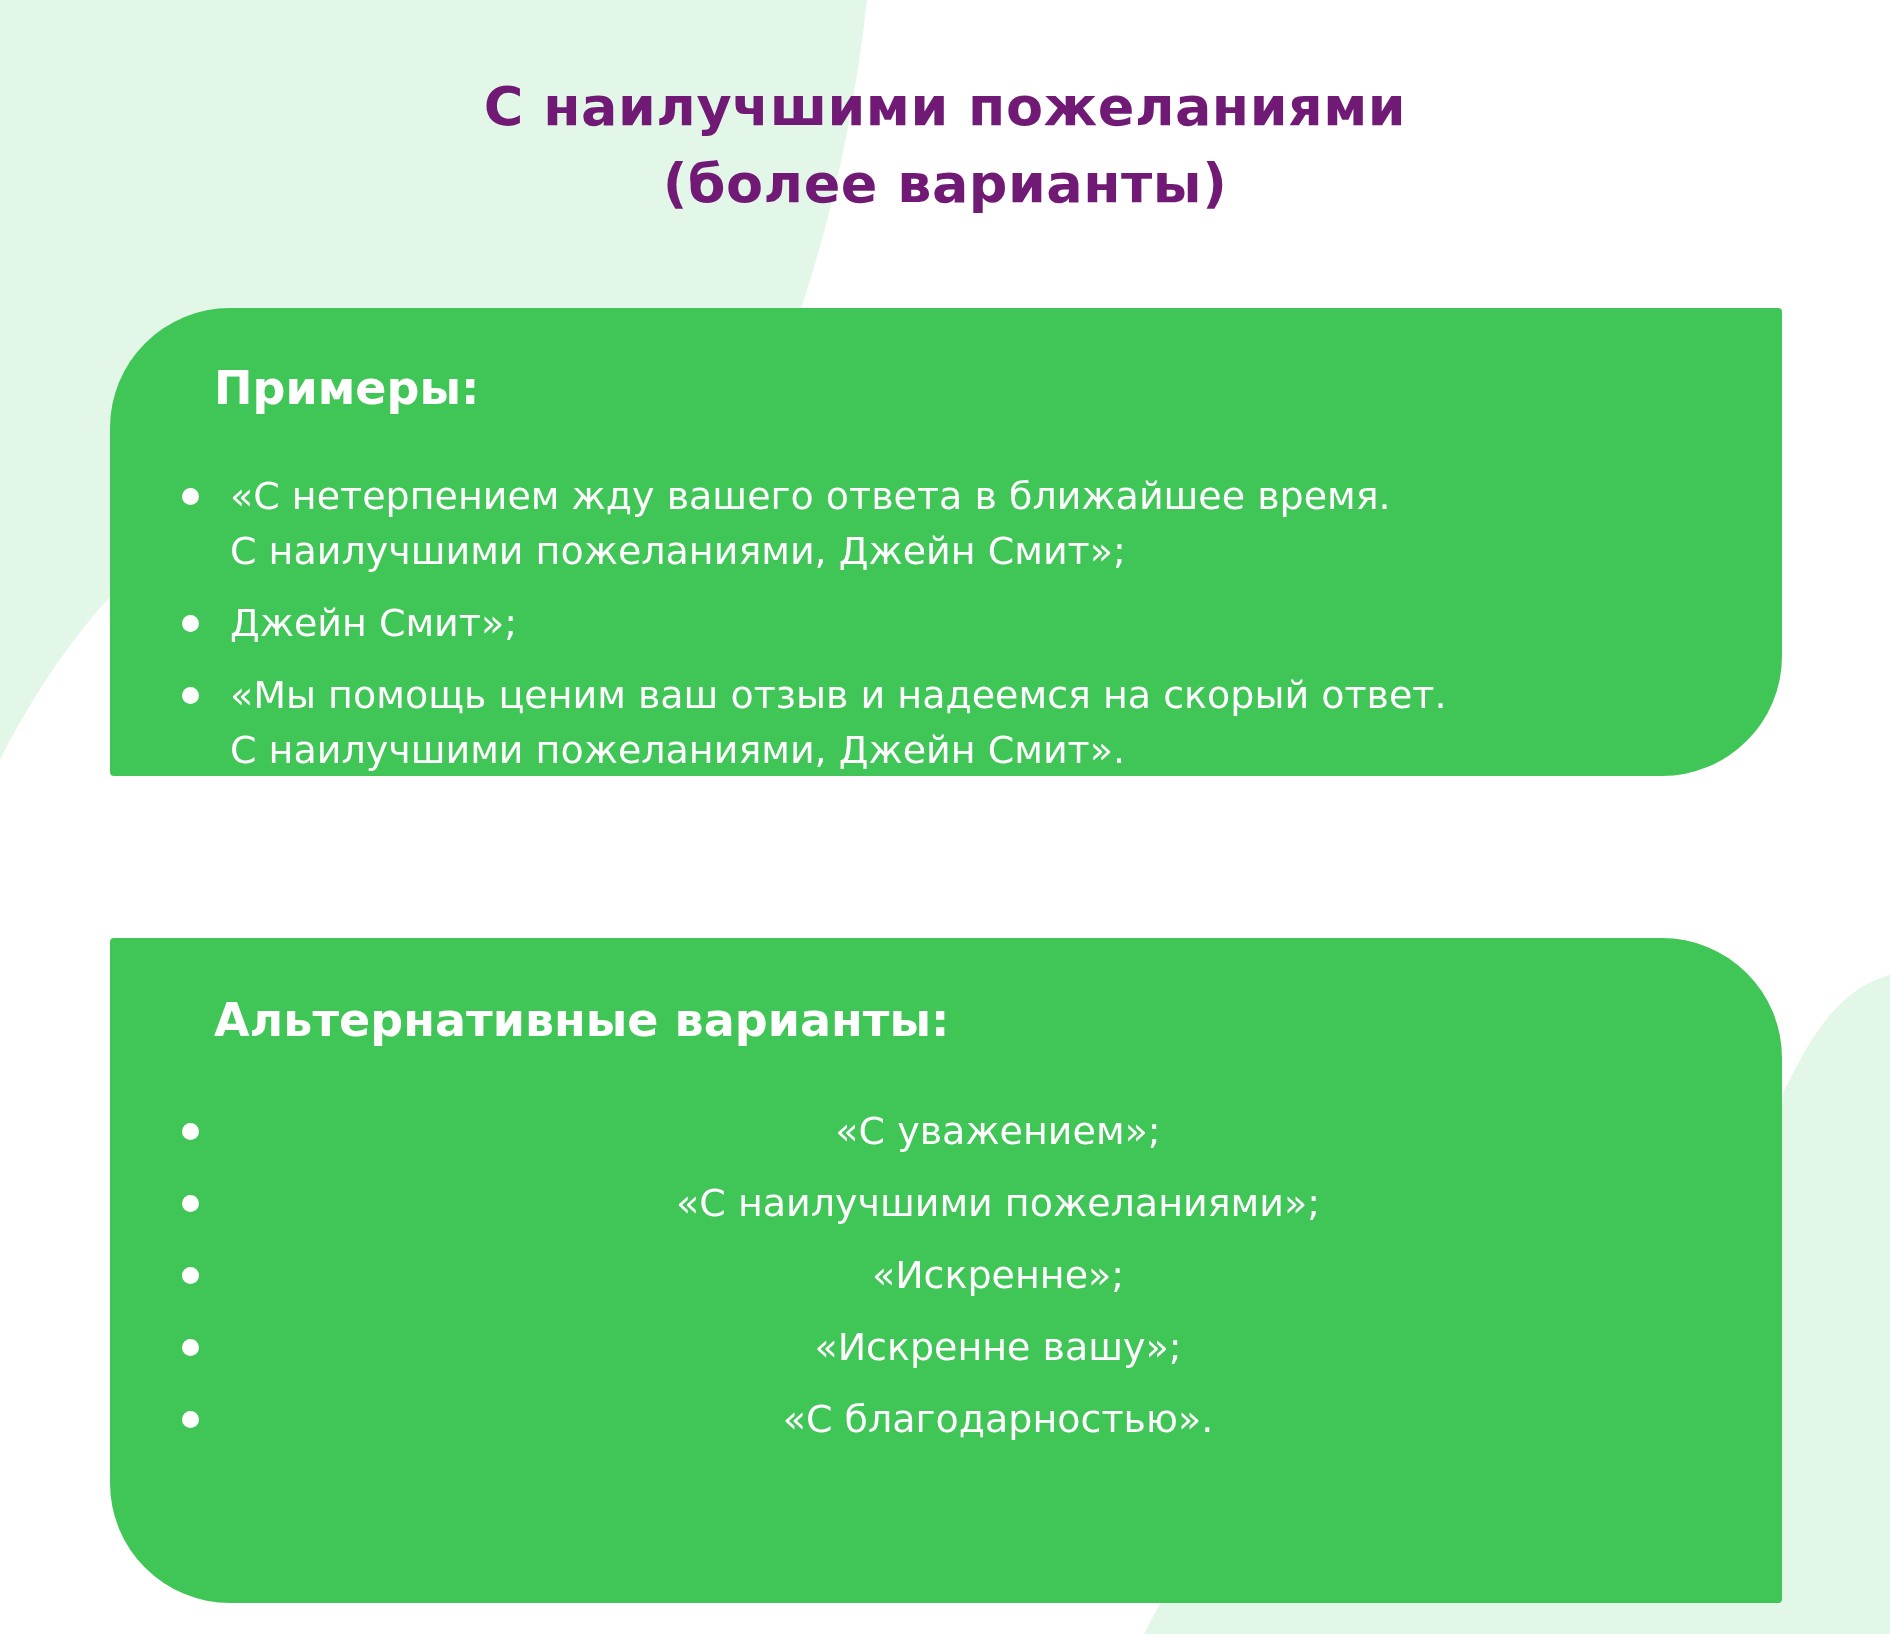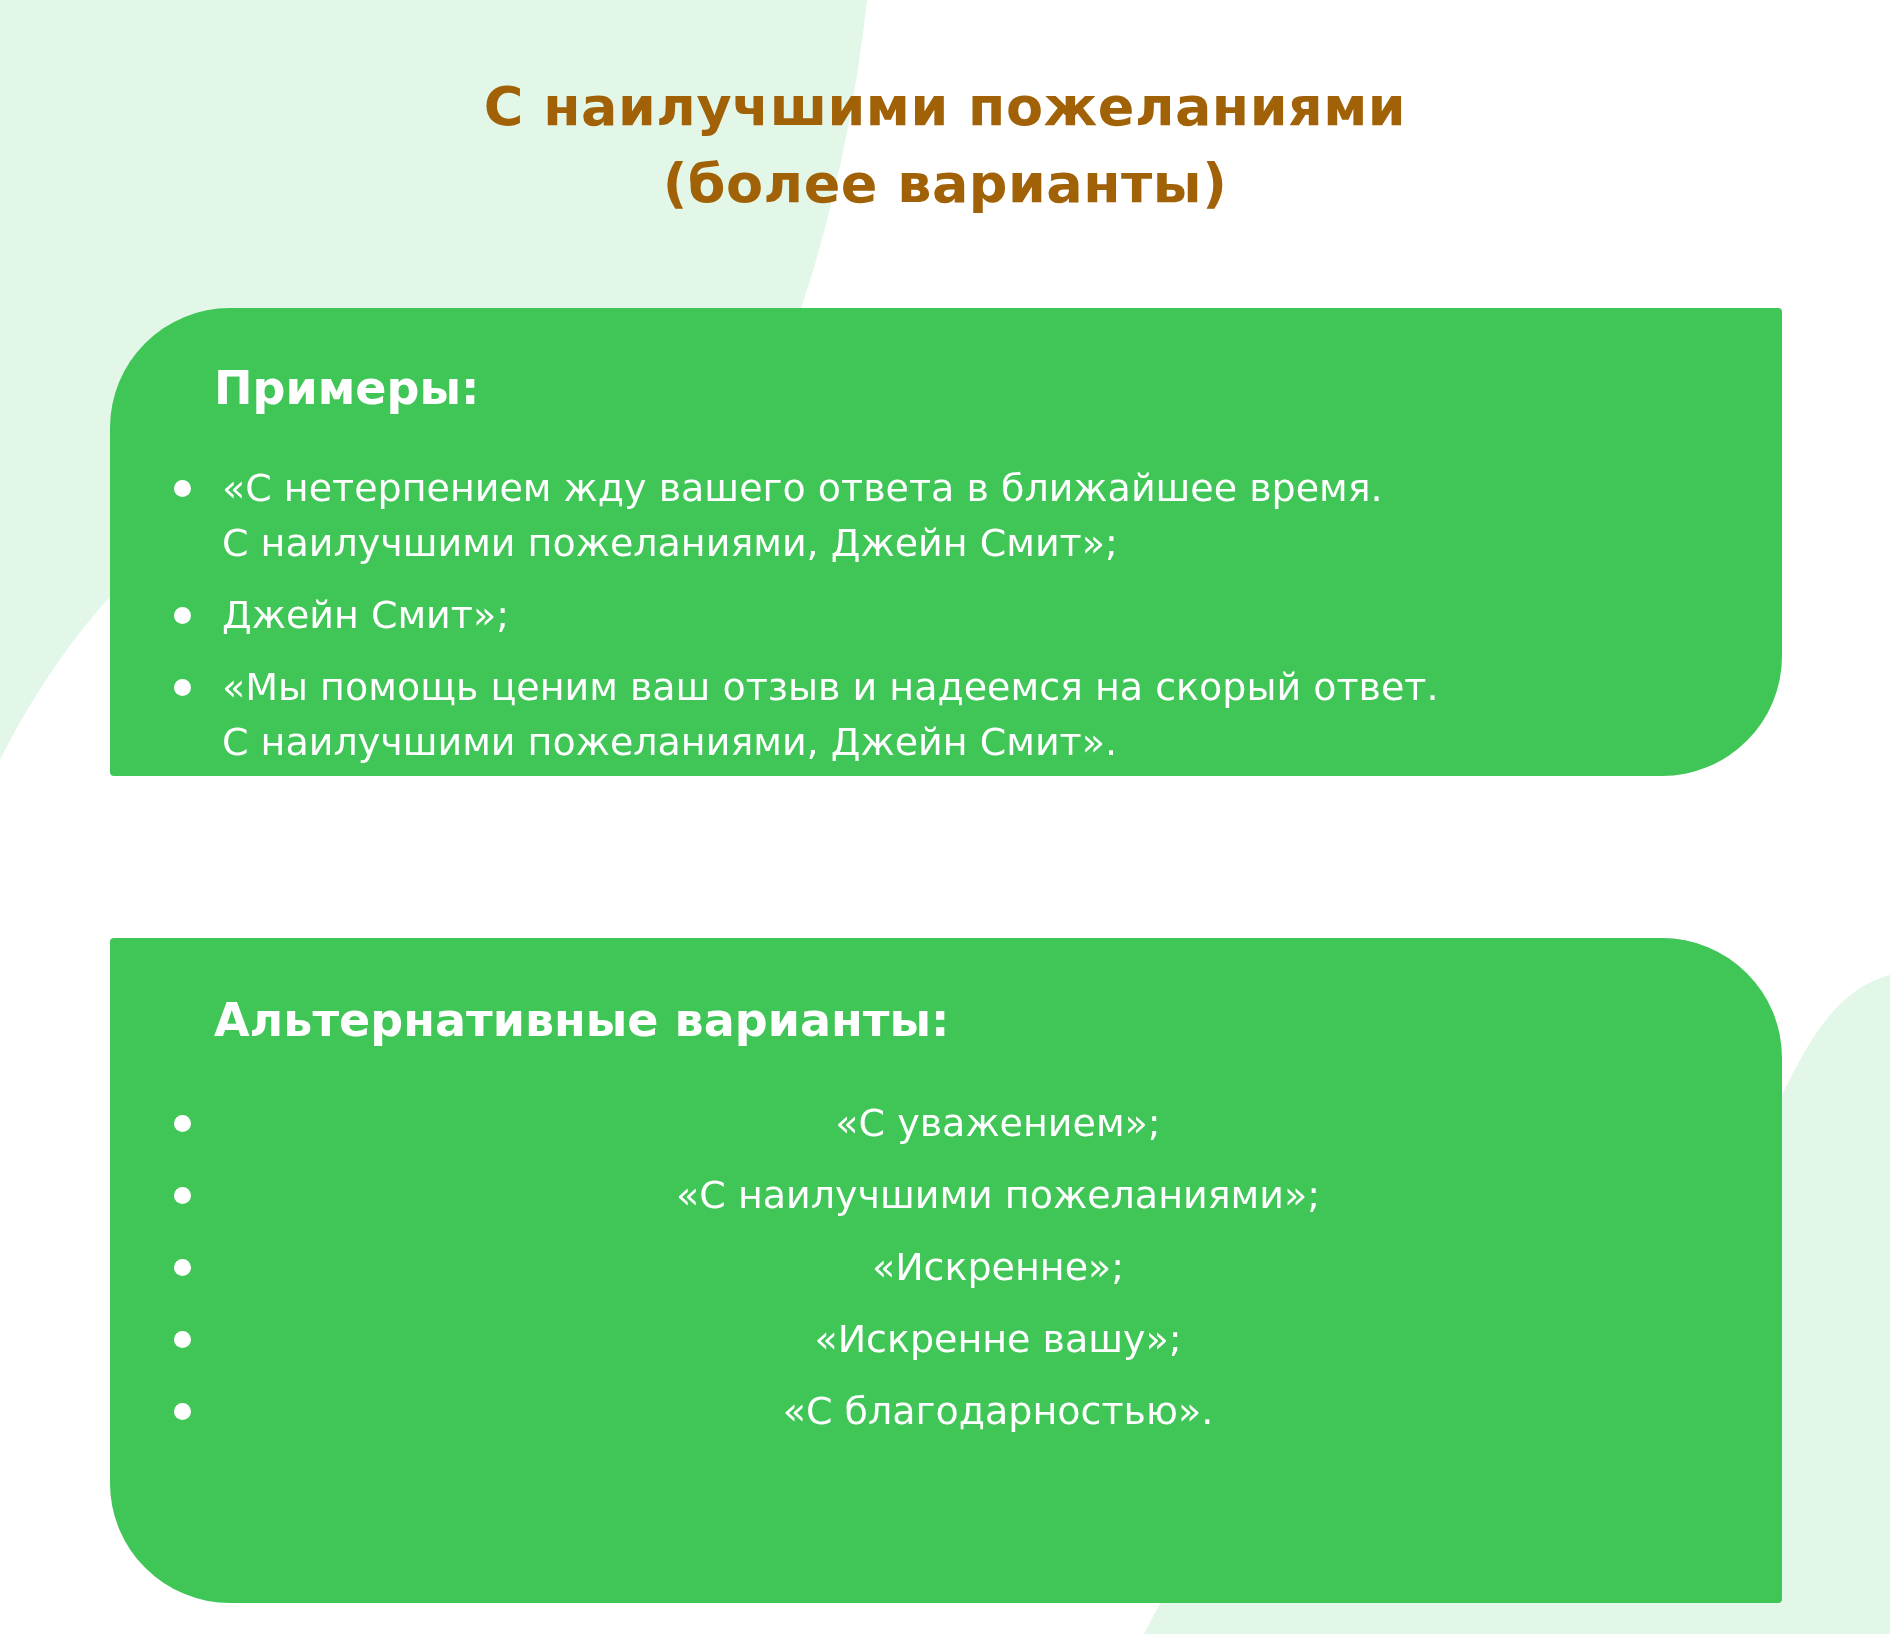--- a/index.html
+++ b/index.html
@@ -4,39 +4,39 @@
 <style>
   html, body { margin: 0; padding: 0; }
   body {
     width: 1890px; height: 1634px; position: relative; overflow: hidden;
     background: #ffffff;
     font-family: "Liberation Sans", "DejaVu Sans", sans-serif;
   }
   .bg { position: absolute; left: 0; top: 0; width: 1890px; height: 1634px; }
   .title {
     position: absolute; left: 0; top: 68px; width: 1890px;
-    text-align: center; color: #a16207;
+    text-align: center; color: #701a75;
     font-family: "DejaVu Sans", sans-serif; font-weight: bold;
     font-size: 54px; line-height: 77px; letter-spacing: 0.5px;
   }
   .title div { white-space: nowrap; }
   .card {
     position: absolute; left: 110px; width: 1672px;
     background: #40c557; color: #ffffff; box-sizing: border-box;
   }
   .card-1 { top: 308px; height: 468px; border-radius: 120px 4px 120px 4px; }
   .card-2 { top: 938px; height: 665px; border-radius: 4px 120px 4px 120px; }
   .card-heading {
     position: absolute; left: 104px;
     font-family: "DejaVu Sans", sans-serif; font-weight: bold;
     font-size: 46px; line-height: 56px; white-space: nowrap;
   }
   .card-1 .card-heading { top: 52px; }
   .card-2 .card-heading { top: 54px; }
-  .list { position: absolute; left: 0; right: 0; margin: 8px; padding: 0; list-style: none; }
+  .list { position: absolute; left: 0; right: 0; margin: 16px; padding: 0; list-style: none; }
   .card-1 .list { top: 145px; }
   .card-2 .list { top: 150px; text-align: center; }
   .item { position: relative; padding-left: 104px; margin-bottom: 17px; }
   .item-line {
     font-family: "DejaVu Sans", sans-serif; font-size: 38px; line-height: 55px;
     white-space: nowrap; display: block;
   }
   .card-2 .item { margin-bottom: 17px; }
   .dot {
     position: absolute; left: 56px; top: 19px; width: 17px; height: 17px;

